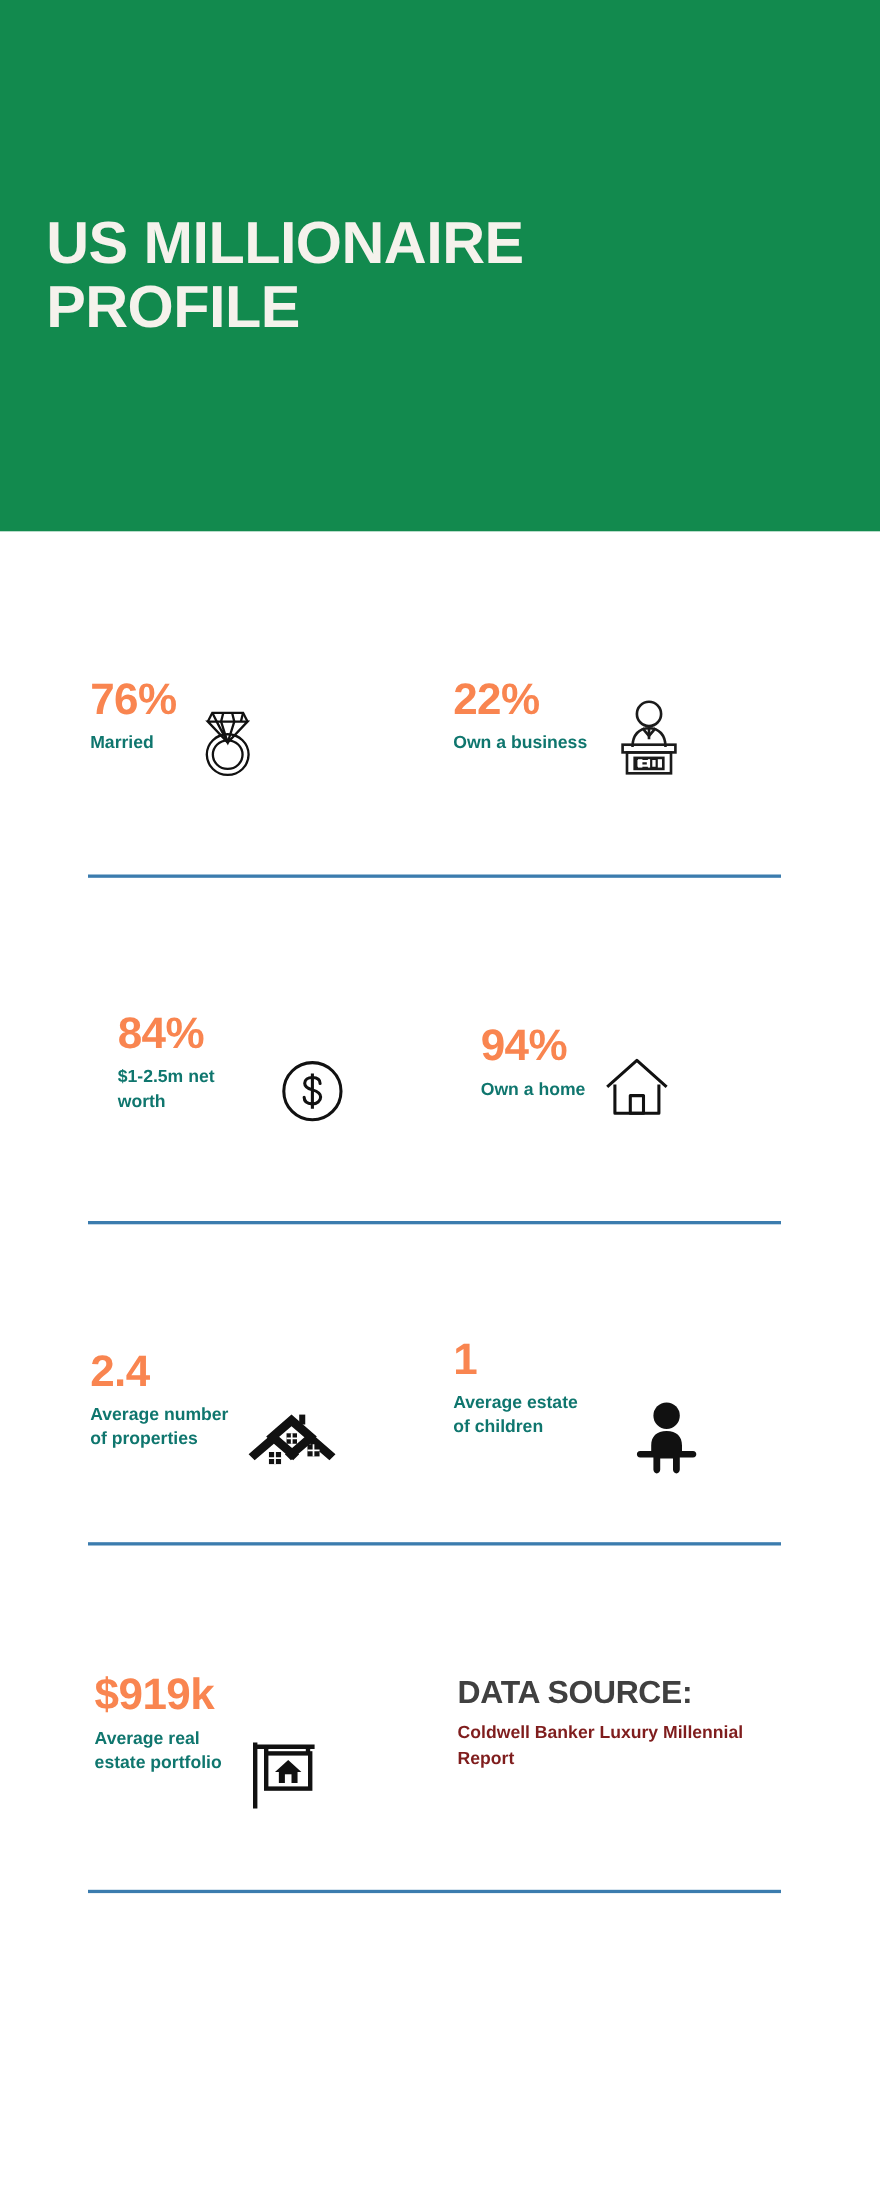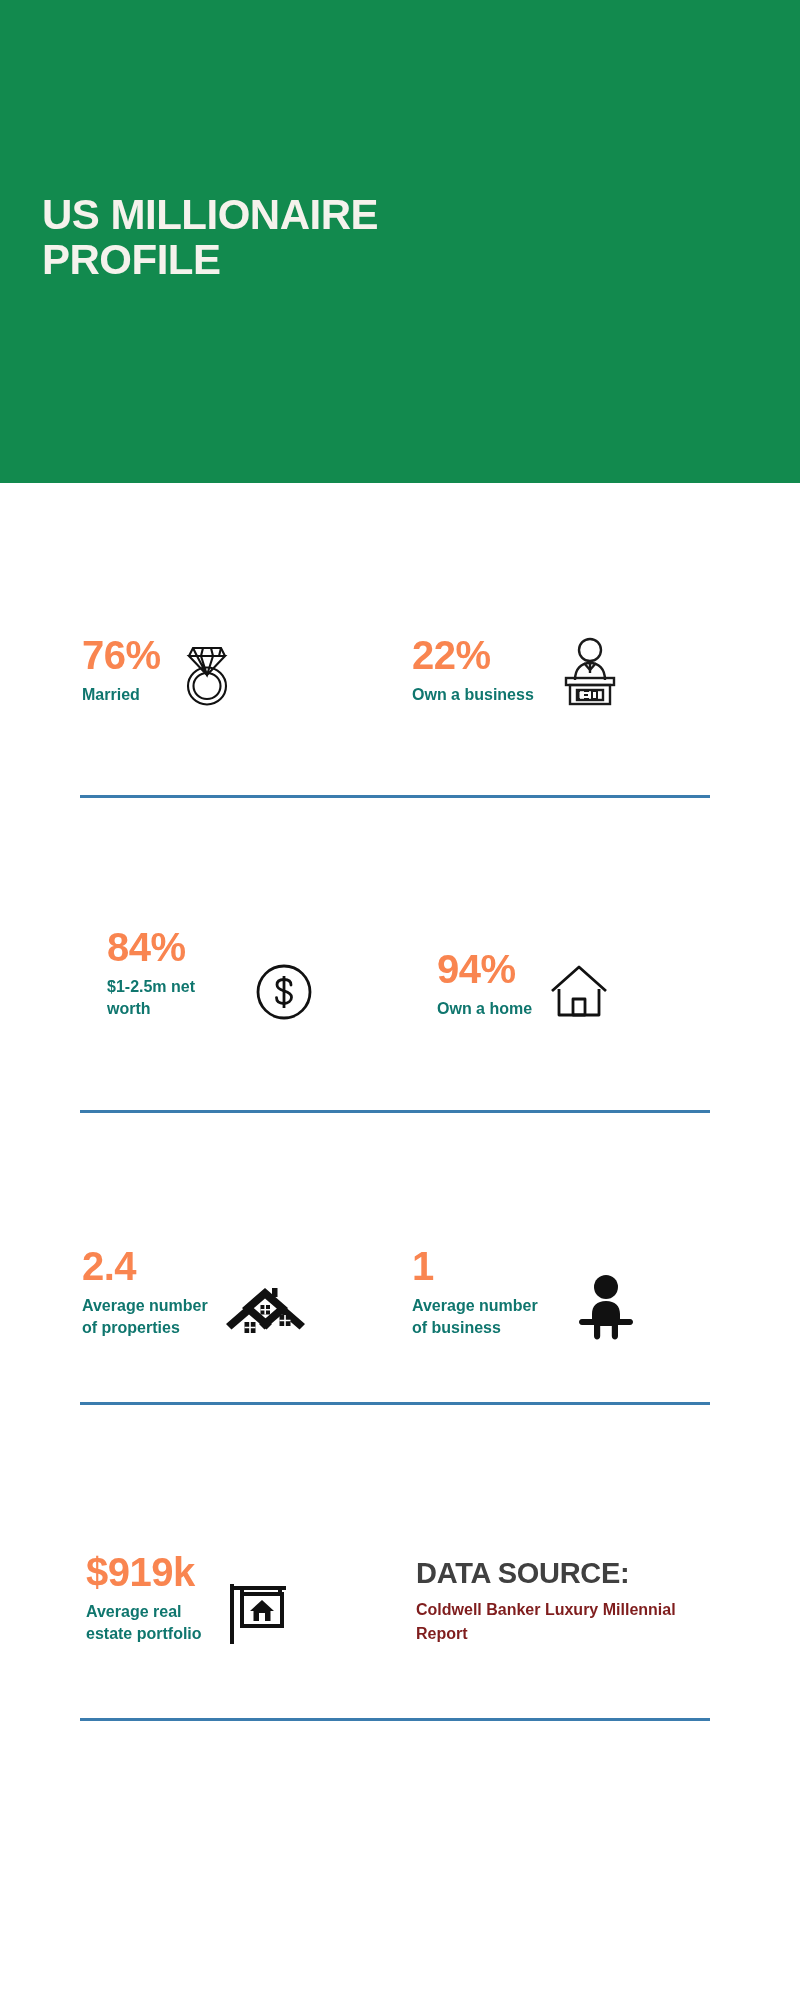--- a/index.html
+++ b/index.html
@@ -12,36 +12,36 @@
   .page { position:relative; width:800px; height:2000px; background:#ffffff; }
 
   
   .header {
     position:absolute; left:0; top:0; width:800px; height:483px;
     background:#128A4E;
   }
   .header-title {
     position:absolute; left:42px; top:192px; width:700px;
     color:#F5F2EC;
-    font-size:42px; font-weight:bold; line-height:1.08;
+    font-size:54px; font-weight:bold; line-height:1.08;
     letter-spacing:-0.5px;
   }
 
   .row {
     position:relative;
     width:800px;
     display:flex;
     align-items:flex-start;
   }
   .row-inner {
     display:flex; width:800px;
     padding-left:82px;
   }
   .cell {
-    display:flex; align-items:flex-end;
+    display:flex; align-items:center;
   }
   .cell-left  { width:330px; }
   .cell-right { width:330px; }
 
   .stat-text { display:flex; flex-direction:column; }
   .stat-value {
     color:#F98550;
     font-size:40px; font-weight:bold; line-height:1.02;
     letter-spacing:-0.5px;
     white-space:nowrap;
@@ -198,21 +198,21 @@
               <path d="M26 40 v11 M20.5 45.5 h11"></path>
               <path d="M61 33 v11 M55.5 38.5 h11"></path>
             </g>
           </svg>
         </div>
       </div>
 
       <div class="cell cell-right">
         <div class="stat-text">
           <div class="stat-value" style="margin-top:-22px;">1</div>
-          <div class="stat-label">Average number of business</div>
+          <div class="stat-label">Average estate of children</div>
         </div>
         <div class="icon-box" style="margin-left:36px; margin-top:66px;">
           <svg width="56" height="66" viewBox="0 0 56 66">
             <g fill="#111">
               <circle cx="28" cy="13" r="12"></circle>
               <path d="M28 27 C37 27 42 32 42 40 L42 45 L52 45 C54 45 55 46.5 55 48 C55 49.5 54 51 52 51 L40 51 L40 62
                        C40 64 38.5 65.5 37 65.5 C35.2 65.5 33.8 64 33.8 62 L33.8 52 L22.2 52 L22.2 62
                        C22.2 64 20.8 65.5 19 65.5 C17.5 65.5 16 64 16 62 L16 51 L4 51 C2 51 1 49.5 1 48
                        C1 46.5 2 45 4 45 L14 45 L14 40 C14 32 19 27 28 27 Z"></path>
             </g>

